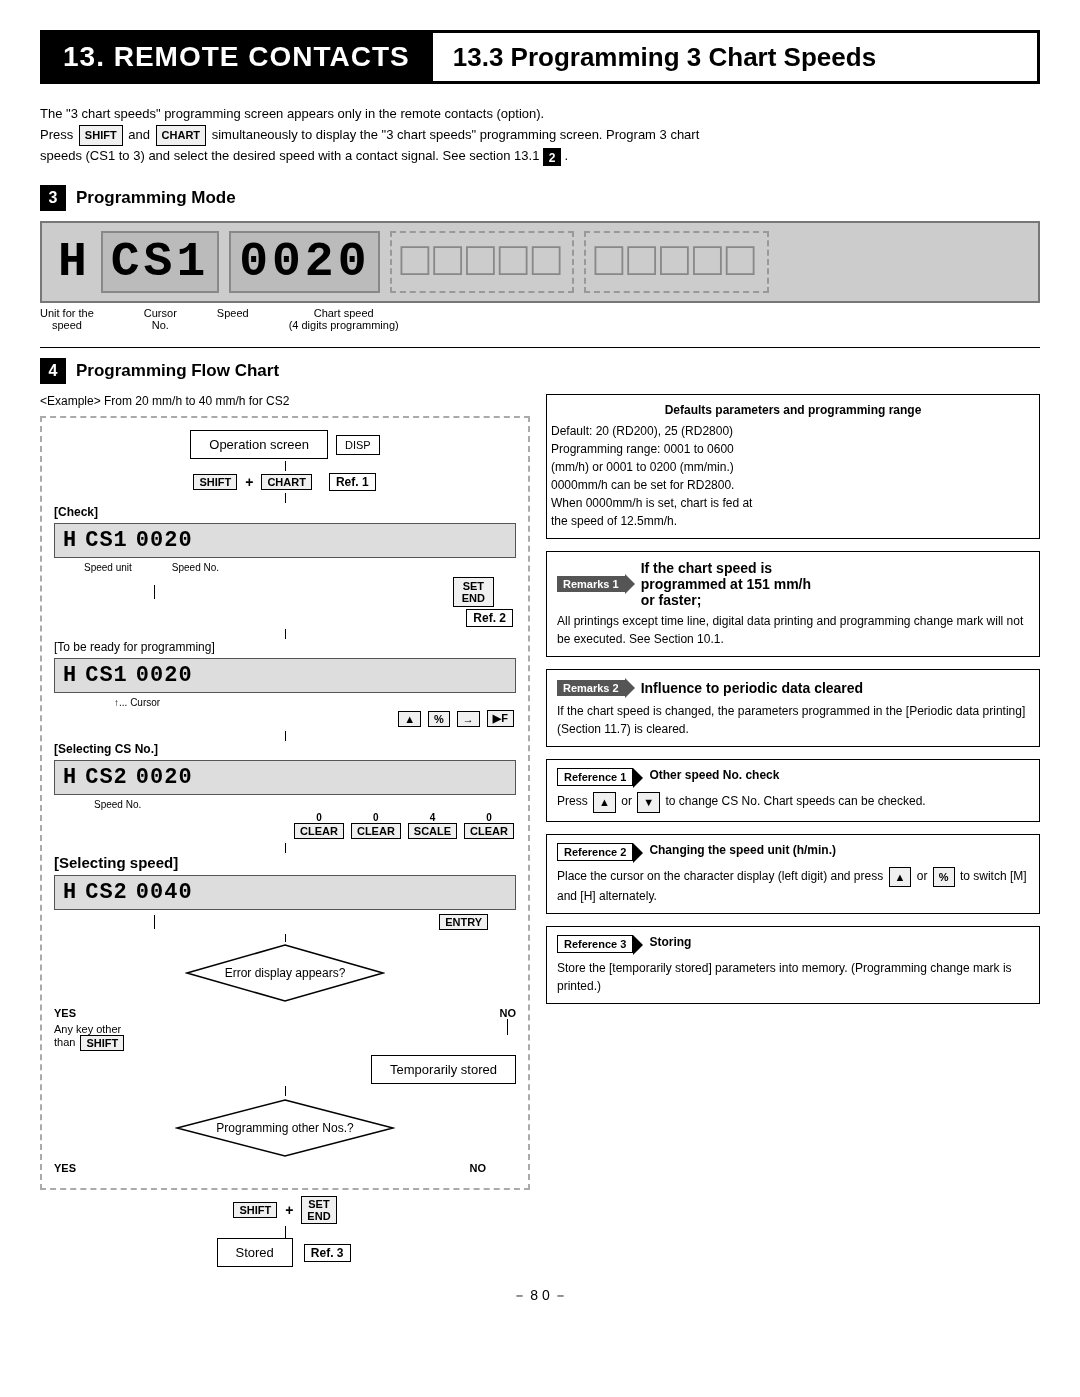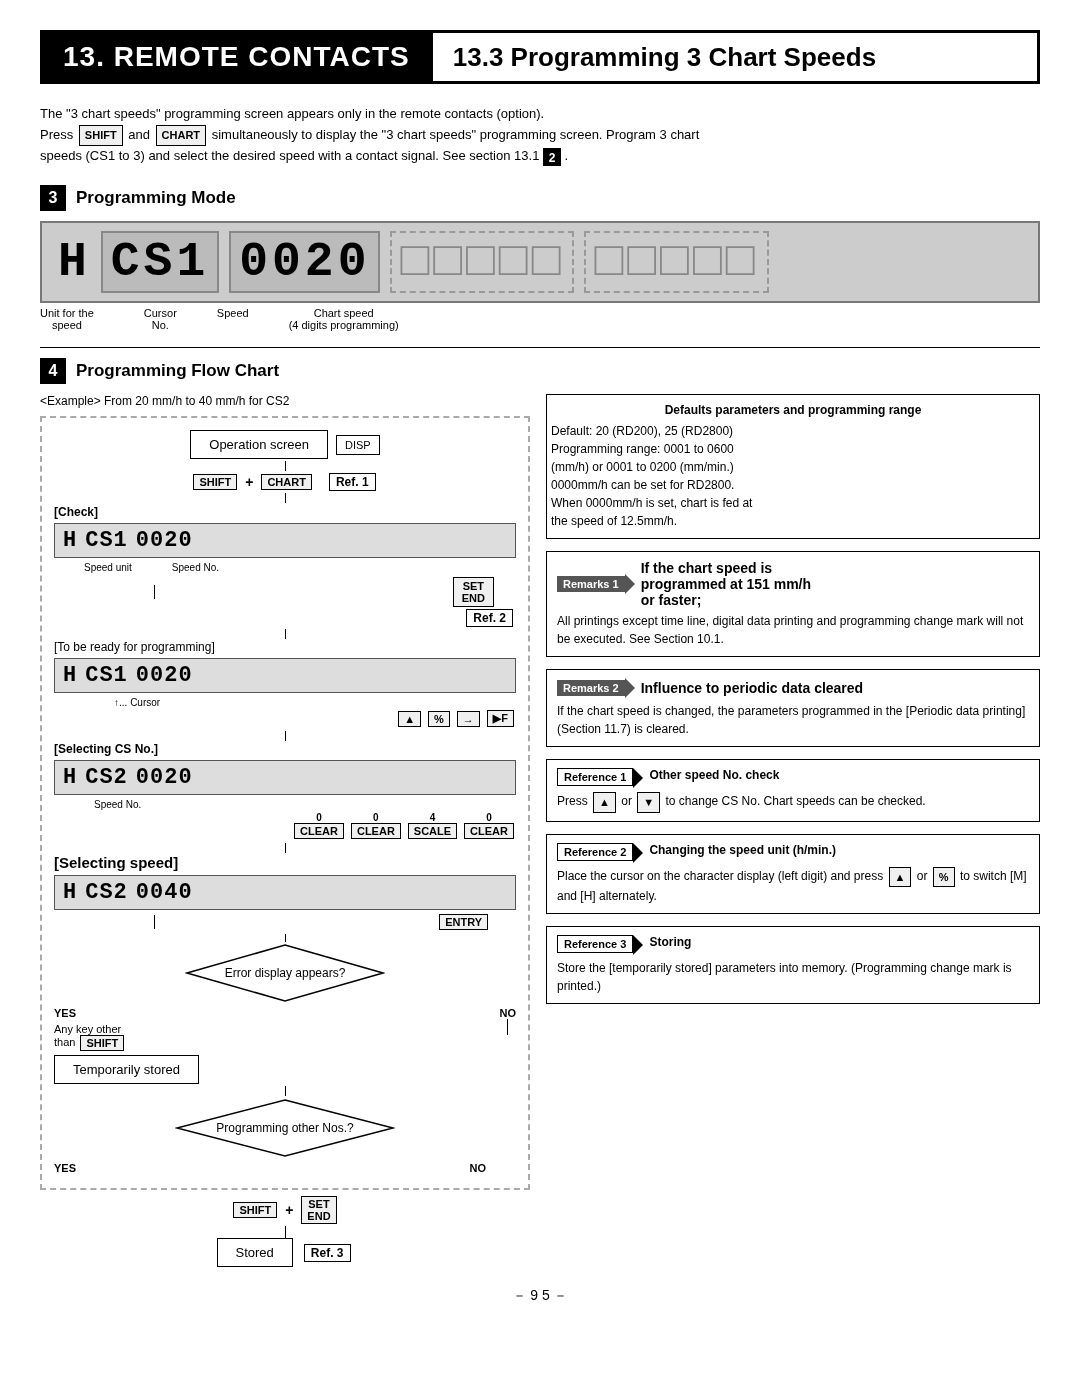--- a/index.html
+++ b/index.html
@@ -469,21 +469,21 @@
             <span class="key-box">SHIFT</span>
           </div>
         </div>
 
         <div style="display:flex;flex-direction:column;align-items:center;">
           <span class="no-label">NO</span>
           <div style="border-left:1.5px solid #000;height:16px;"></div>
         </div>
       </div>
 
-      <div style="display:flex;justify-content:flex-start;">
+      <div style="display:flex;justify-content:flex-end;">
         <div class="flow-rect">Temporarily stored</div>
       </div>
 
       <div style="display:flex;justify-content:center;margin:2px 0;">
         <div style="border-left:1.5px solid #000;height:10px;"></div>
       </div>
 
       <div style="position:relative;width:220px;height:60px;margin:0 auto;">
         <svg width="220" height="60" style="position:absolute;top:0;left:0;">
           <polygon points="110,2 218,30 110,58 2,30" fill="white" stroke="black" stroke-width="1.5"></polygon>
@@ -582,13 +582,13 @@
         <span class="ref-arrow"></span>
         <span class="ref-title">Storing</span>
       </div>
       <div class="panel-text">Store the [temporarily stored] parameters into memory. (Programming change mark is printed.)</div>
     </div>
 
   </div>
 
 </div>
 
-<div class="page-num">－ 9 5 －</div>
+<div class="page-num">－ 8 0 －</div>
 
 </body></html>

